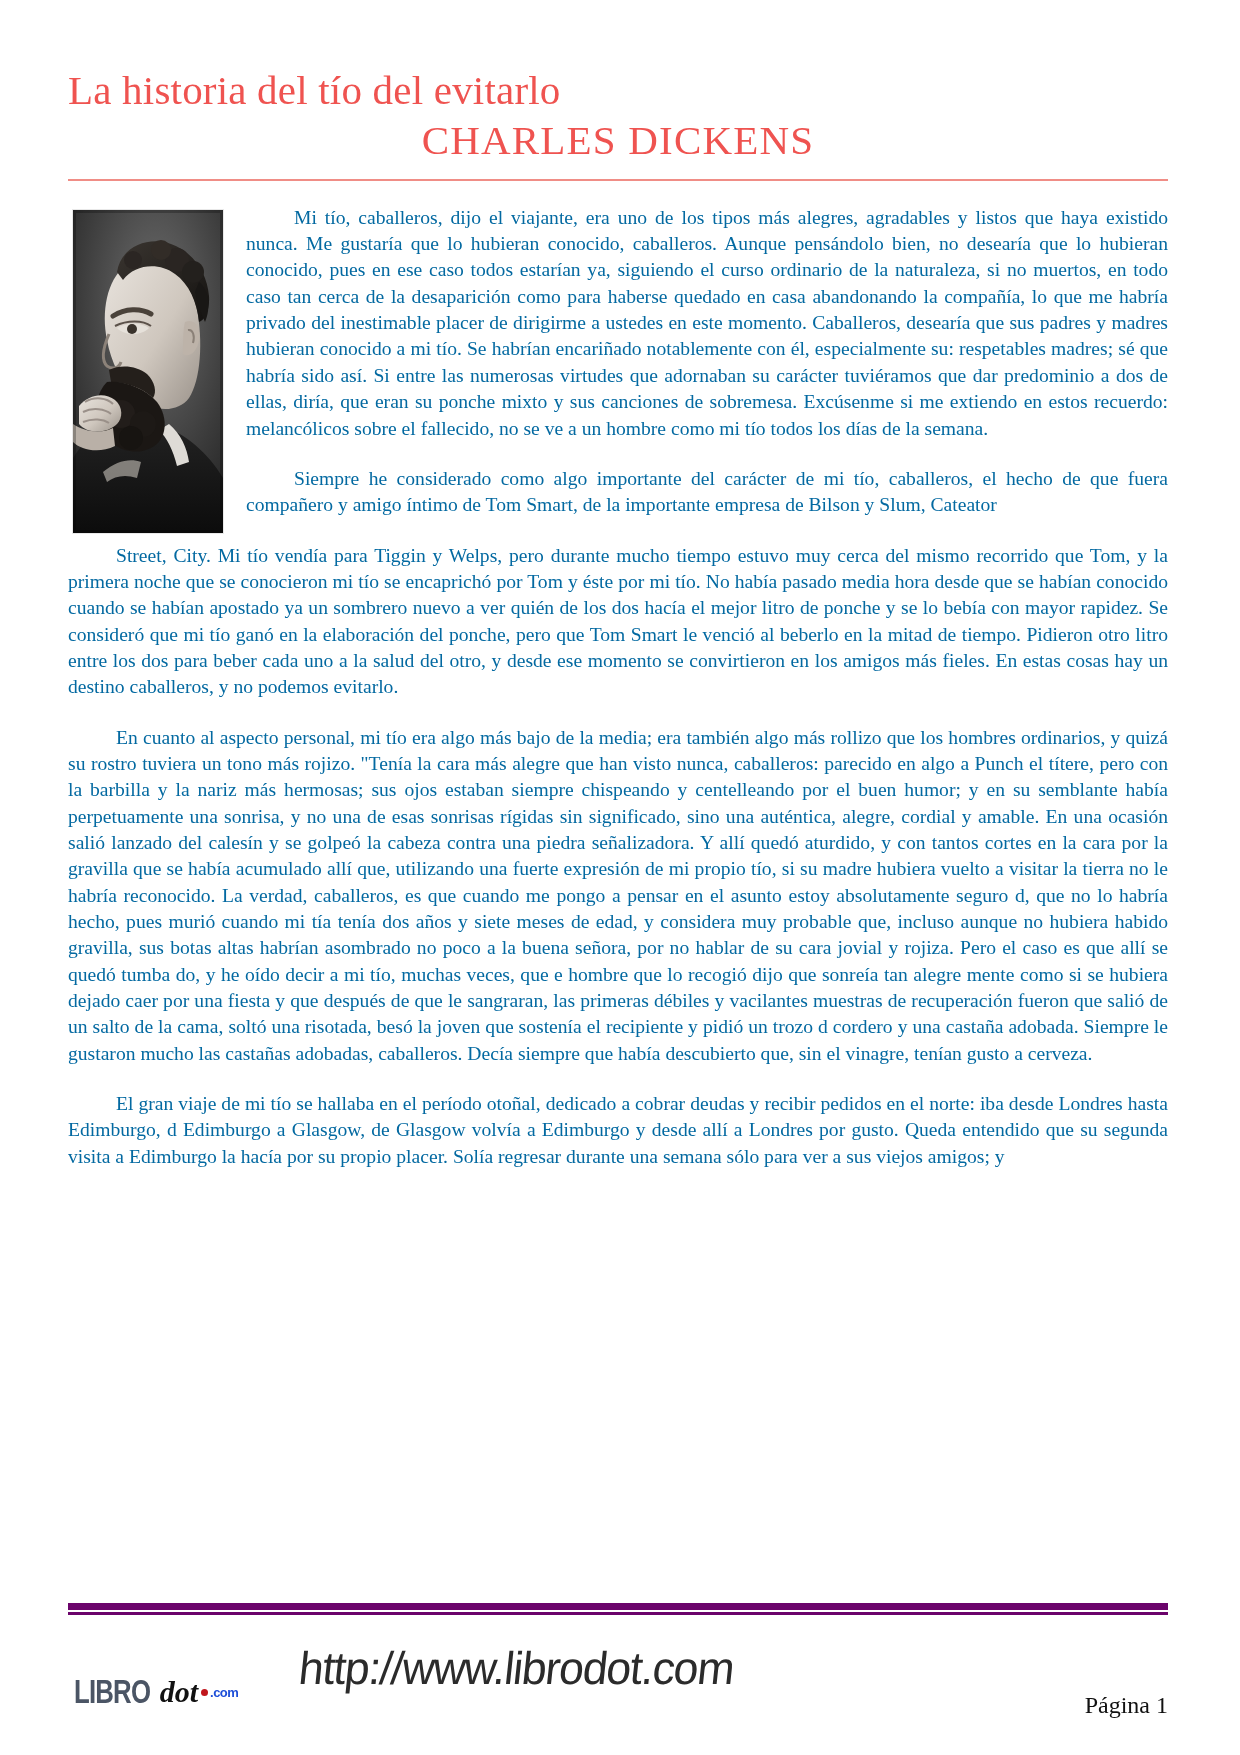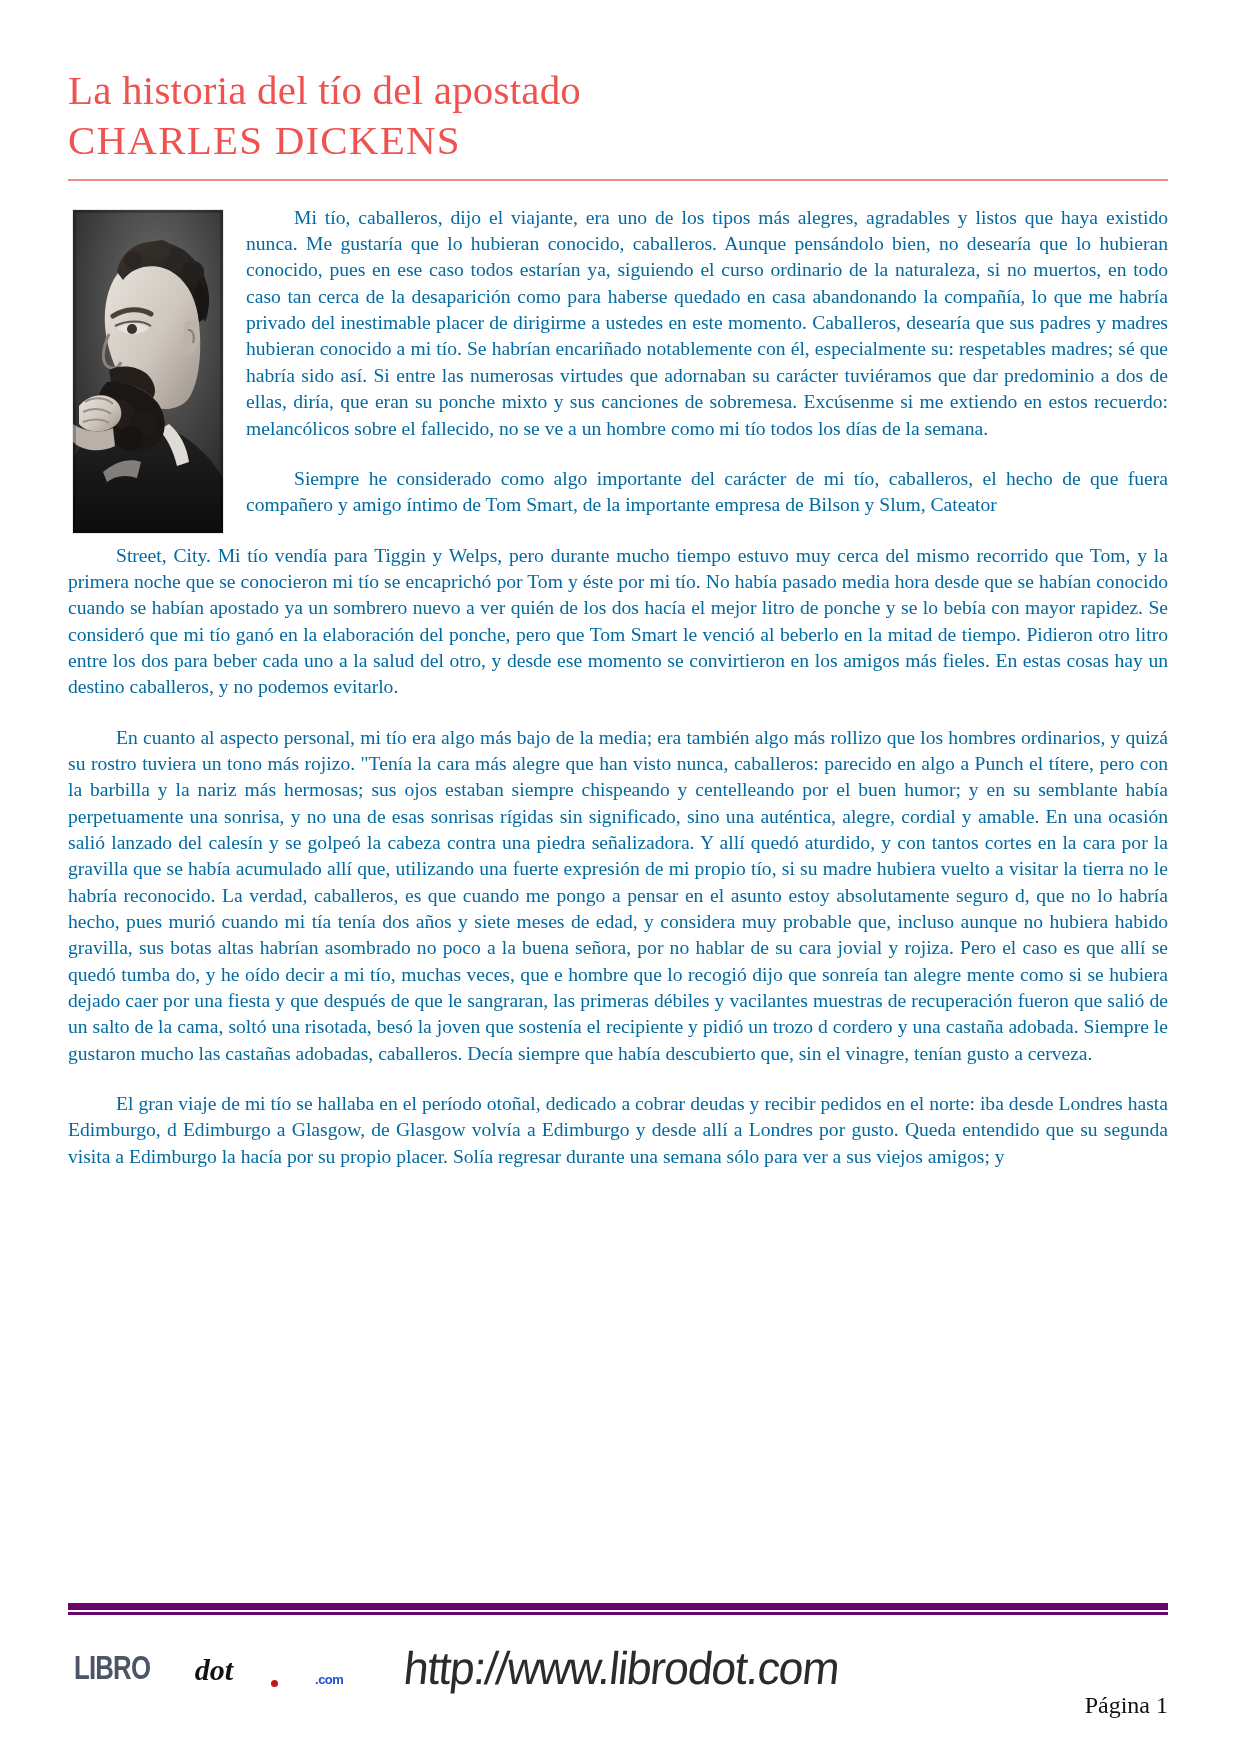--- a/index.html
+++ b/index.html
@@ -39,20 +39,21 @@
   .doc-author {
     font-family: "Liberation Serif", "DejaVu Serif", serif;
     font-size: 41px;
     line-height: 1.18;
     font-weight: 400;
     color: #ef5350;
     letter-spacing: 1.2px;
     margin: 0;
     padding-top: 2px;
     white-space: nowrap;
+    text-align: center;
   }
 
   .title-rule {
     margin-top: 14px;
     height: 2px;
     background: #f08d86;
     width: 100%;
   }
 
   
@@ -116,25 +117,24 @@
 
   .footer-content {
     display: flex;
     align-items: flex-start;
     margin-top: 18px;
     height: 92px;
   }
 
   .brand-logo {
     display: flex;
-    align-items: flex-end;
+    align-items: center;
     margin-left: 6px;
-    margin-top: 16px;
-    white-space: nowrap;
-    gap: 35px;
+    margin-top: 40px;
+    white-space: nowrap;
   }
   .brand-libro {
     font-family: "Liberation Sans", sans-serif;
     font-weight: 700;
     font-size: 33px;
     letter-spacing: -1px;
     color: #4b5565;
     transform: scaleX(0.78);
     transform-origin: left bottom;
     display: inline-block;
@@ -184,21 +184,21 @@
     font-size: 24px;
     color: #111111;
   }
 </style>
 </head>
 <body>
 
 <div class="page">
 
   <div class="title-block">
-    <h1 class="doc-title">La historia del tío del apostado</h1>
+    <h1 class="doc-title">La historia del tío del evitarlo</h1>
     <h2 class="doc-author">CHARLES DICKENS</h2>
     <div class="title-rule"></div>
   </div>
 
   <div class="body-wrap clearfix">
 
     <div class="portrait">
       <svg viewBox="0 0 150 323" preserveAspectRatio="none" aria-hidden="true">
         <defs>
           <radialGradient id="bg" cx="55%" cy="30%" r="85%">

